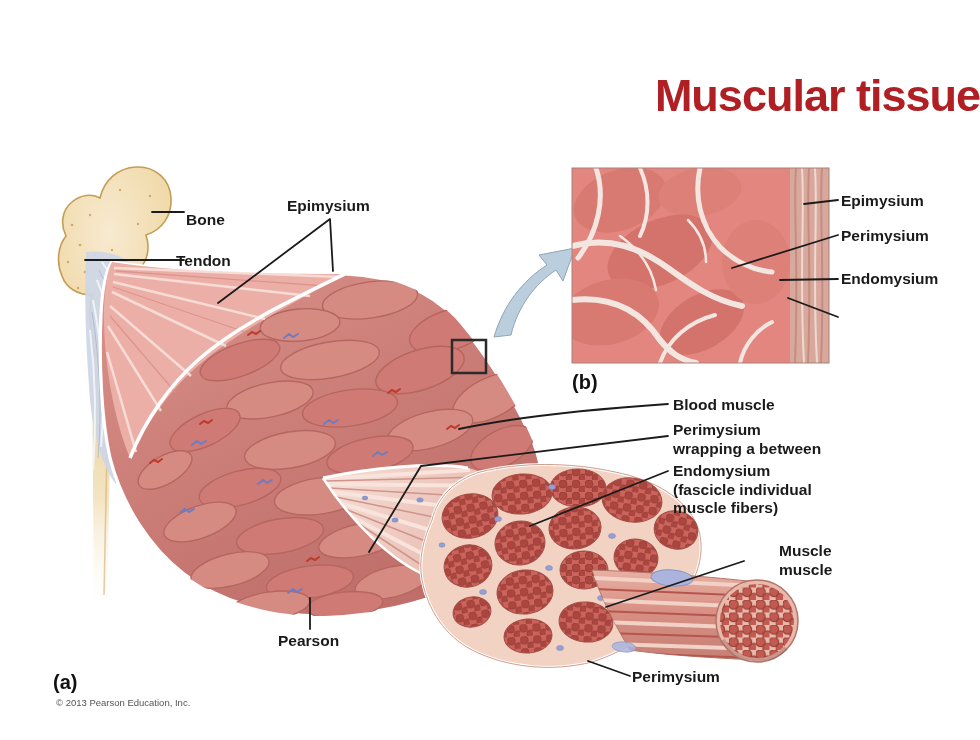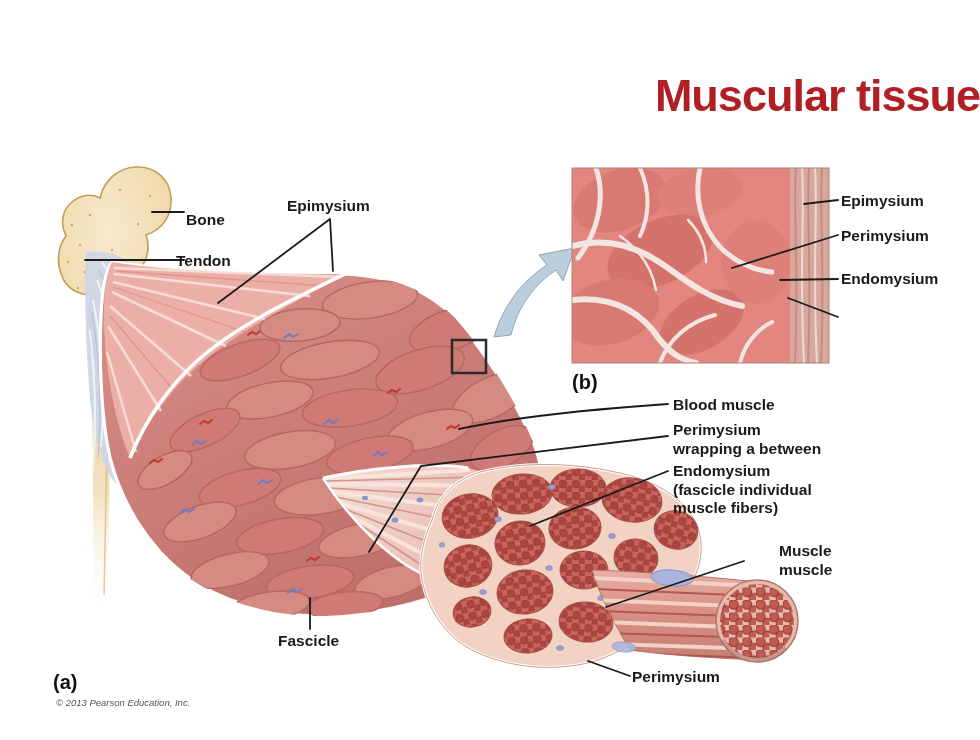--- a/index.html
+++ b/index.html
@@ -14,21 +14,21 @@
     font-size:45px;font-weight:bold;letter-spacing:-1px;color:#b01f23;
   }
   .lbl{
     position:absolute;color:#1a1a1a;font-size:15.5px;font-weight:bold;
     line-height:18.5px;white-space:nowrap;
   }
   .tag{
     position:absolute;color:#111;font-size:20px;font-weight:bold;white-space:nowrap;
   }
   .copyright{
-    position:absolute;color:#555;font-size:9.5px;font-weight:normal;white-space:nowrap;font-style:italic;
+    position:absolute;color:#555;font-size:9.5px;font-weight:normal;white-space:nowrap;
   }
 </style>
 </head>
 <body>
 
 <div class="stage">
 
 <svg width="980" height="740" viewBox="0 0 980 740">
   <defs>
     <linearGradient id="shaftFade" x1="0" y1="0" x2="0" y2="1">
@@ -345,21 +345,21 @@
   <div>Endomysium</div>
   <div>(fascicle individual</div>
   <div>muscle fibers)</div>
 </div>
 
 <div class="lbl" style="left:779px;top:542px">
   <div>Muscle</div>
   <div>muscle</div>
 </div>
 
-<div class="lbl" style="left:278px;top:632px">Fascicle</div>
+<div class="lbl" style="left:278px;top:632px">Pearson</div>
 <div class="lbl" style="left:632px;top:668px">Perimysium</div>
 
 <div class="lbl" style="left:841px;top:192px">Epimysium</div>
 <div class="lbl" style="left:841px;top:227px">Perimysium</div>
 <div class="lbl" style="left:841px;top:270px">Endomysium</div>
 
 
 <div class="tag" style="left:572px;top:371px">(b)</div>
 <div class="tag" style="left:53px;top:671px">(a)</div>
 <div class="copyright" style="left:56px;top:697px">© 2013 Pearson Education, Inc.</div>

